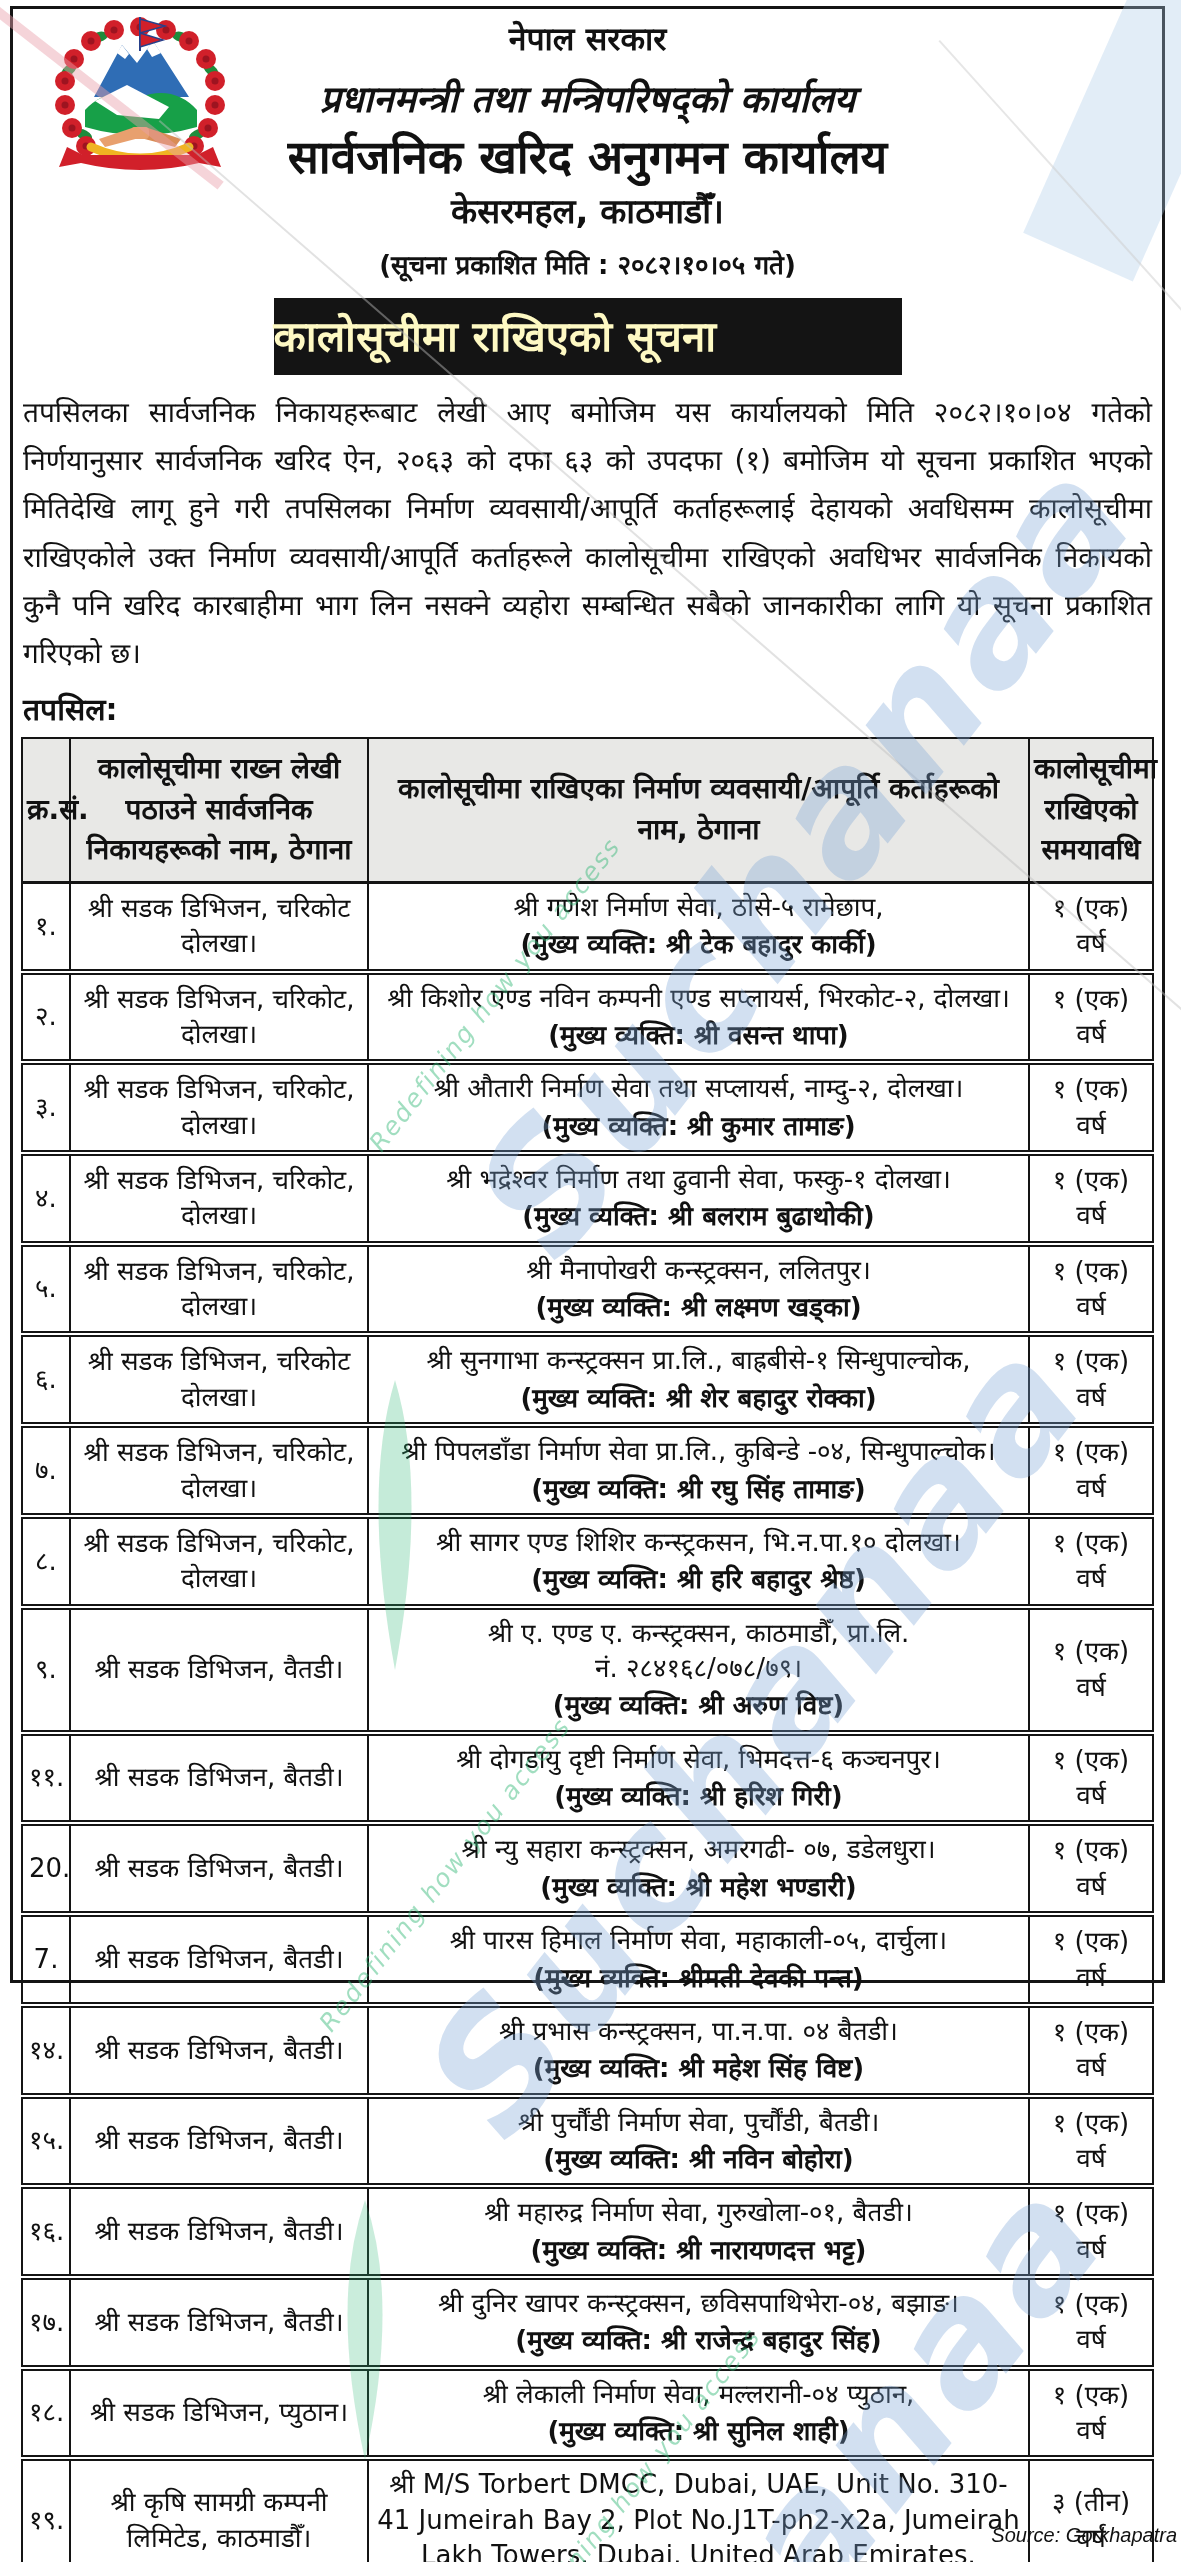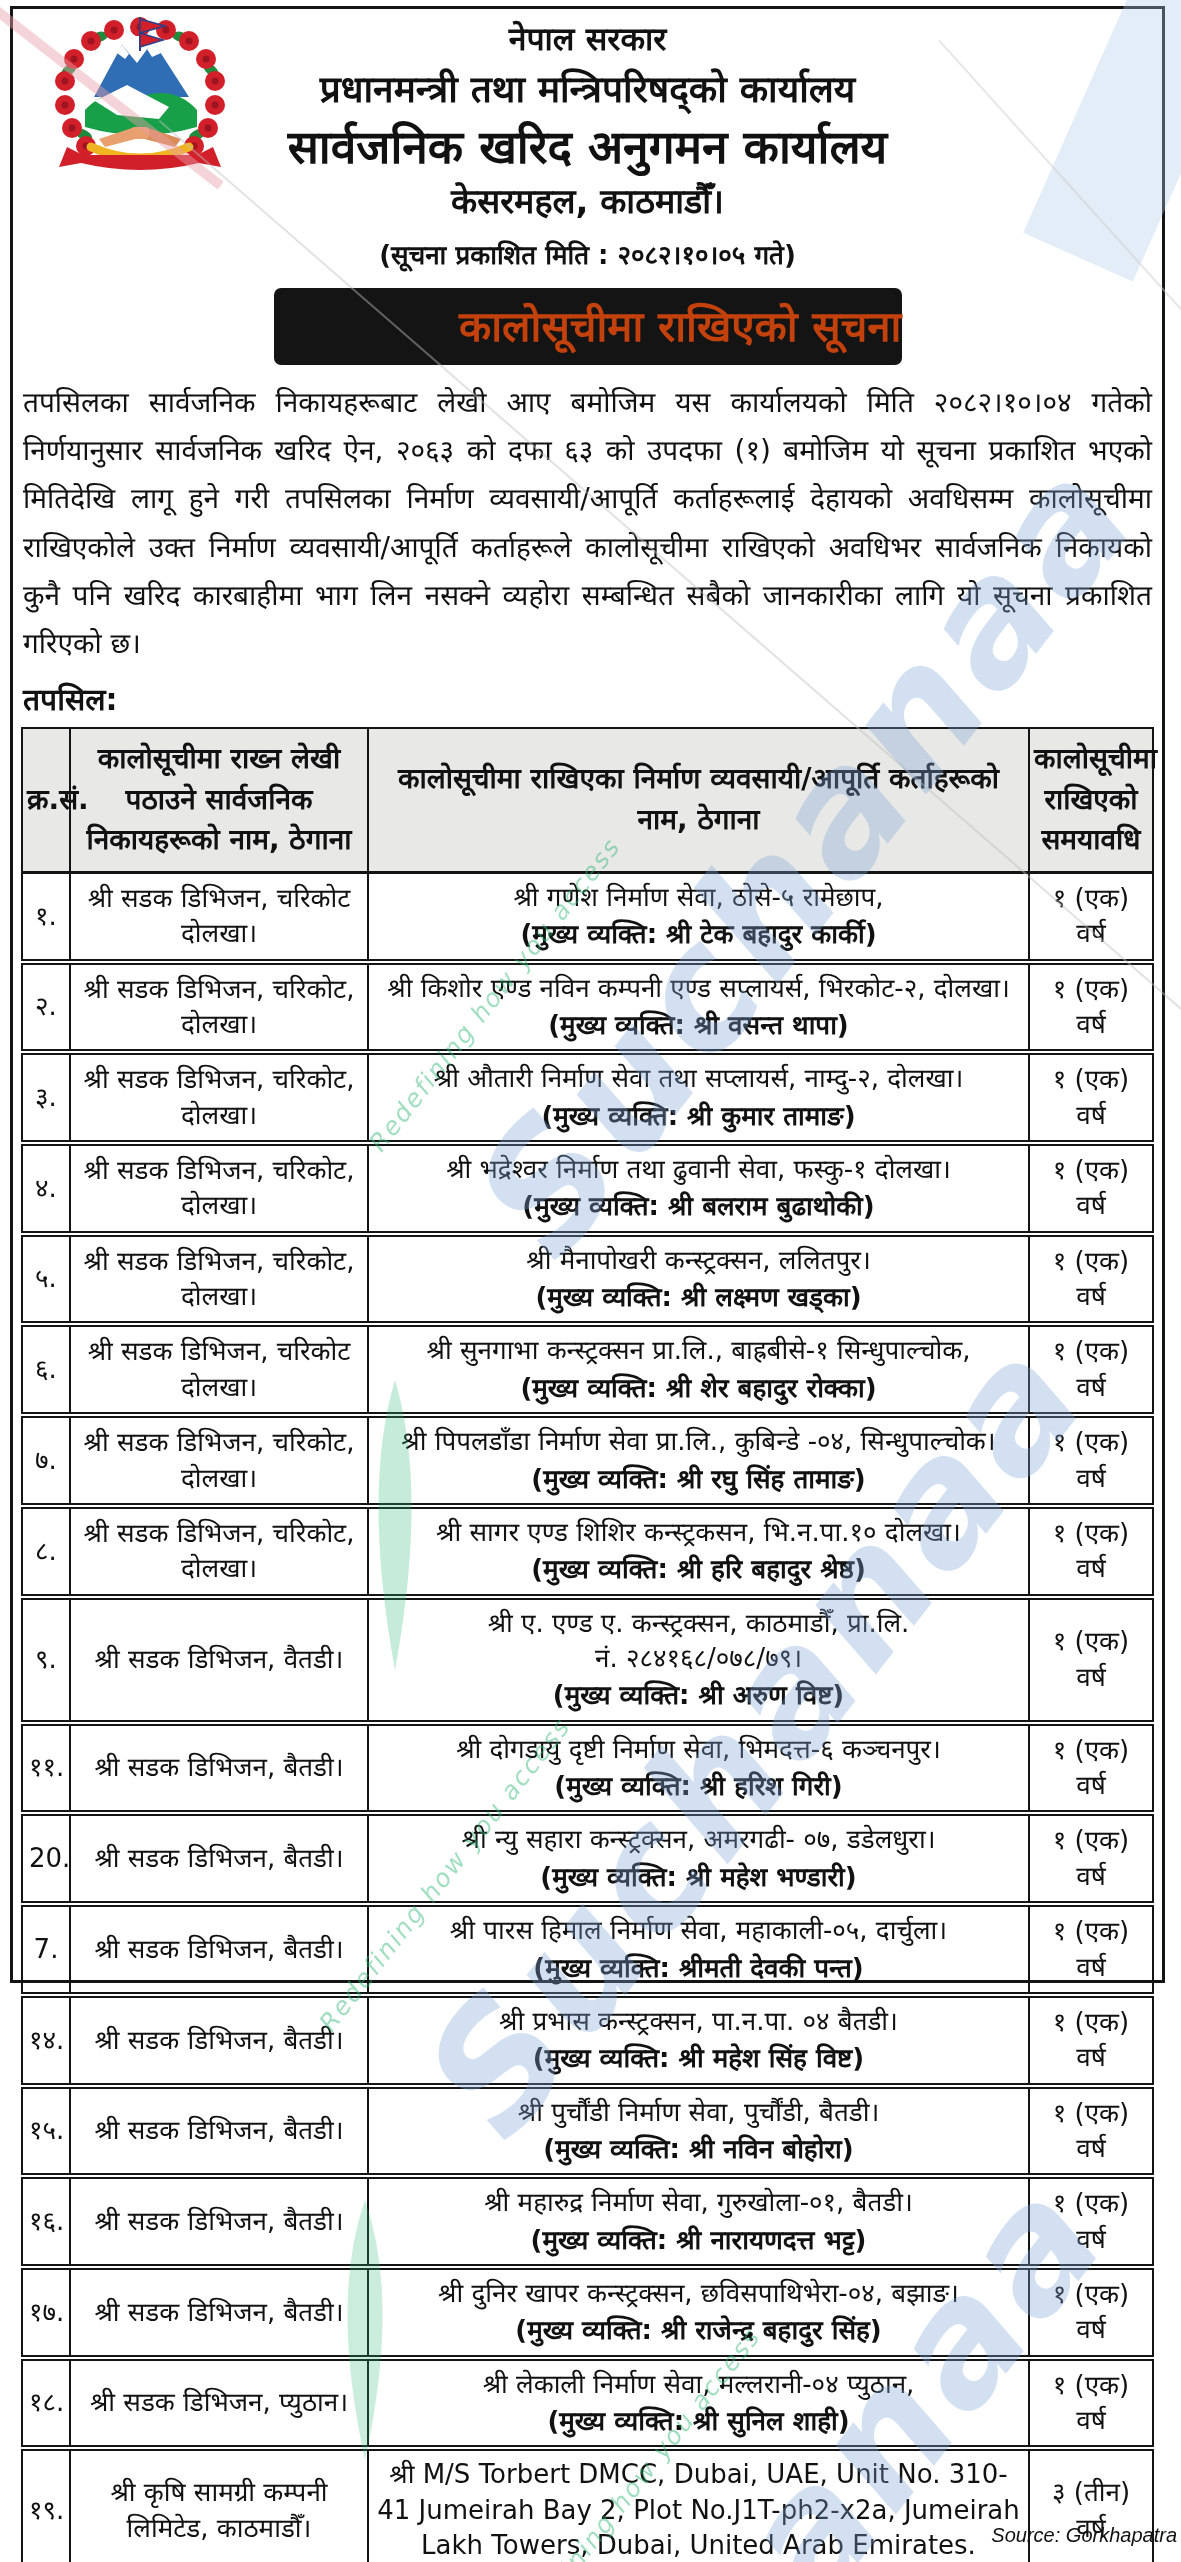--- a/index.html
+++ b/index.html
@@ -10,27 +10,27 @@
   }
   .doc{
     position:absolute;left:10px;top:6px;width:1155px;height:1977px;
     border:3px solid #141414;background:#fff;box-sizing:border-box;
     padding:0 8px;z-index:2;
   }
   
   .masthead{position:relative;text-align:center;padding-top:12px;}
   .emblem{position:absolute;left:18px;top:6px;width:202px;height:168px;}
   .m1{font-size:32px;font-weight:bold;line-height:1.15;}
-  .m2{font-size:37px;font-weight:bold;line-height:1.2;margin-top:10px;}
+  .m2{font-size:37px;font-weight:bold;line-height:1.2;margin-top:20px;font-style:italic;}
   .m3{font-size:46px;font-weight:bold;line-height:1.2;margin-top:8px;}
   .m4{font-size:34px;font-weight:bold;line-height:1.2;margin-top:6px;}
   .dateline{font-size:26px;font-weight:bold;margin-top:14px;}
   .title-bar{
-    width:628px;margin:16px auto 12px;background:#141414;color:#c2410c;
-    font-size:42px;font-weight:bold;text-align:right;padding:8px 0 12px;border-radius:7px;
+    width:628px;margin:16px auto 12px;background:#141414;color:#fef9c3;
+    font-size:42px;font-weight:bold;text-align:left;padding:8px 0 12px;
   }
   
   .body-text{
     font-size:28px;line-height:1.72;text-align:justify;padding:2px 2px 0 2px;
   }
   .tapasil{font-size:30px;font-weight:bold;margin:10px 0 8px 2px;}
   
   table.blacklist{width:100%;border-collapse:collapse;table-layout:fixed;}
   table.blacklist col.c-sn{width:48px;}
   table.blacklist col.c-agency{width:298px;}

